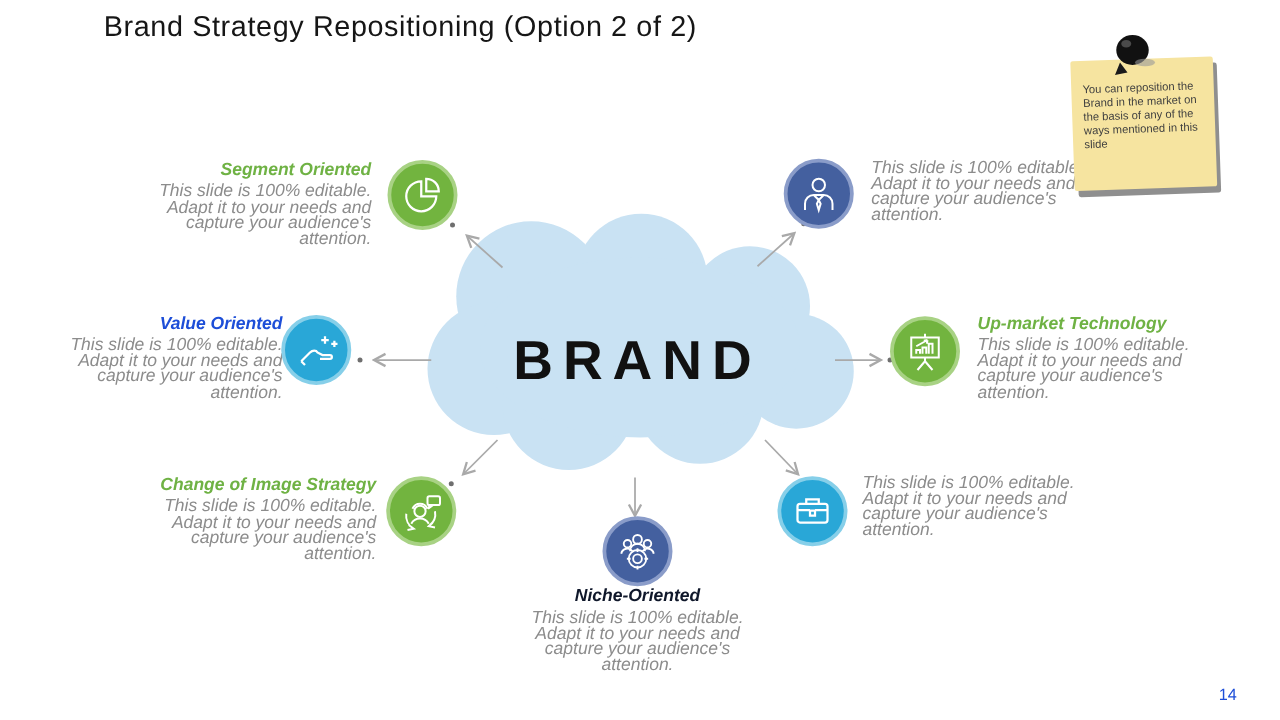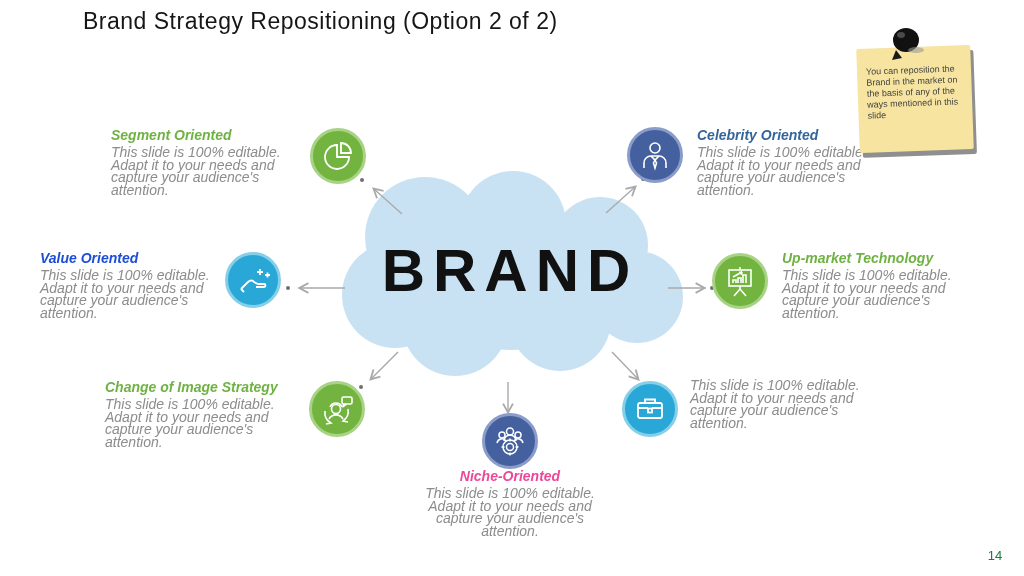--- a/index.html
+++ b/index.html
@@ -9,58 +9,58 @@
     font-family:"Liberation Sans", sans-serif; overflow:hidden;
   }
   .title {
     position:absolute; left:55px; top:8px; width:860px;
     font-size:23px; color:#161616; letter-spacing:0.5px; font-weight:400;margin-left:28px;
   }
 
   
   .cloud-svg { position:absolute; left:0; top:0; }
   .brand-label {
-    position:absolute; left:380px; top:236px; width:260px; text-align:center;
-    font-size:60px; font-weight:700; color:#111111; letter-spacing:8px;
+    position:absolute; left:380px; top:264px; width:260px; text-align:center;
+    font-size:44px; font-weight:700; color:#111111; letter-spacing:8px;
   }
 
   
   .node { position:absolute; width:56px; height:56px; border-radius:50%;
           display:flex; align-items:center; justify-content:center; }
   .node svg { width:40px; height:40px; }
   .node.green { background:#72b43f; border:3px solid #a8d284; }
   .node.navy  { background:#44609f; border:3px solid #8a9cc9; }
   .node.cyan  { background:#29a7d7; border:3px solid #86cfe9; }
 
   
   .itm { position:absolute; }
   .itm .lbl { font-size:14px; font-weight:700; font-style:italic; margin-bottom:3px; }
   .itm .dsc { font-size:14px; font-style:italic; color:#8c8c8c; line-height:12.5px; }
-  .itm.right-al { }
+  .itm.right-al { text-align:right; }
   .itm.left-al  { text-align:left; }
   .itm.center-al{ text-align:center; }
   .lbl.c-green { color:#6fb244; }
   .lbl.c-cyan  { color:#1d4ed8; }
   .lbl.c-steel { color:#33659c; }
-  .lbl.c-navy  { color:#ec4899; }
+  .lbl.c-navy  { color:#0f172a; }
 
   
   .note {
     position:absolute; left:858px; top:47px; width:114px; height:104px;
     background:#f6e4a0; transform:rotate(-2deg); border-radius:2px;
     box-shadow:3px 5px 0 0 #8f8f8f;
   }
   .note-text {
     padding:18px 8px 0 9px; font-size:9px; line-height:11px; color:#3f3f3f;
   }
   .pin { position:absolute; left:878px; top:20px; }
 
   .page-num {
-    position:absolute; left:975px; top:548px; width:40px; text-align:center;
-    font-size:13px; color:#15803d;
+    position:absolute; left:975px; top:548px; width:40px; text-align:left;
+    font-size:13px; color:#1d4ed8;
   }
 </style>
 </head>
 <body>
 
 <div class="slide">
 
   <div class="title">Brand Strategy Repositioning (Option 2 of 2)</div>
 
   <svg class="cloud-svg" width="1024" height="576" aria-hidden="true">
@@ -114,21 +114,20 @@
 
   <div class="node navy" style="left:627px; top:127px;">
     <svg viewBox="0 0 40 40" fill="none" stroke="#ffffff" stroke-width="1.6">
       <circle cx="20" cy="13" r="5"></circle>
       <path d="M9 33 v-5 a7 7 0 0 1 7-7 h8 a7 7 0 0 1 7 7 v5"></path>
       <path d="M16 21 l4 4 l4 -4"></path>
       <path d="M20 25 l-1.5 3 l1.5 5 l1.5 -5 z"></path>
     </svg>
   </div>
   <div class="itm left-al" style="left:697px; top:127px; width:190px;">
-    <div class="lbl c-steel">Celebrity Oriented</div>
     <div class="dsc">This slide is 100% editable. Adapt it to your needs and capture your audience's attention.</div>
   </div>
 
   <div class="itm right-al" style="left:40px; top:250px; width:186px;">
     <div class="lbl c-cyan">Value Oriented</div>
     <div class="dsc">This slide is 100% editable. Adapt it to your needs and capture your audience's attention.</div>
   </div>
   <div class="node cyan" style="left:225px; top:252px;">
     <svg viewBox="0 0 40 40" fill="none" stroke="#ffffff" stroke-width="1.8">
       <path d="M8 29 L15 22 C17 20 20 20 21 22 L25 24 L31 24 C33 24 33 27 31 27 L23 27"></path>

